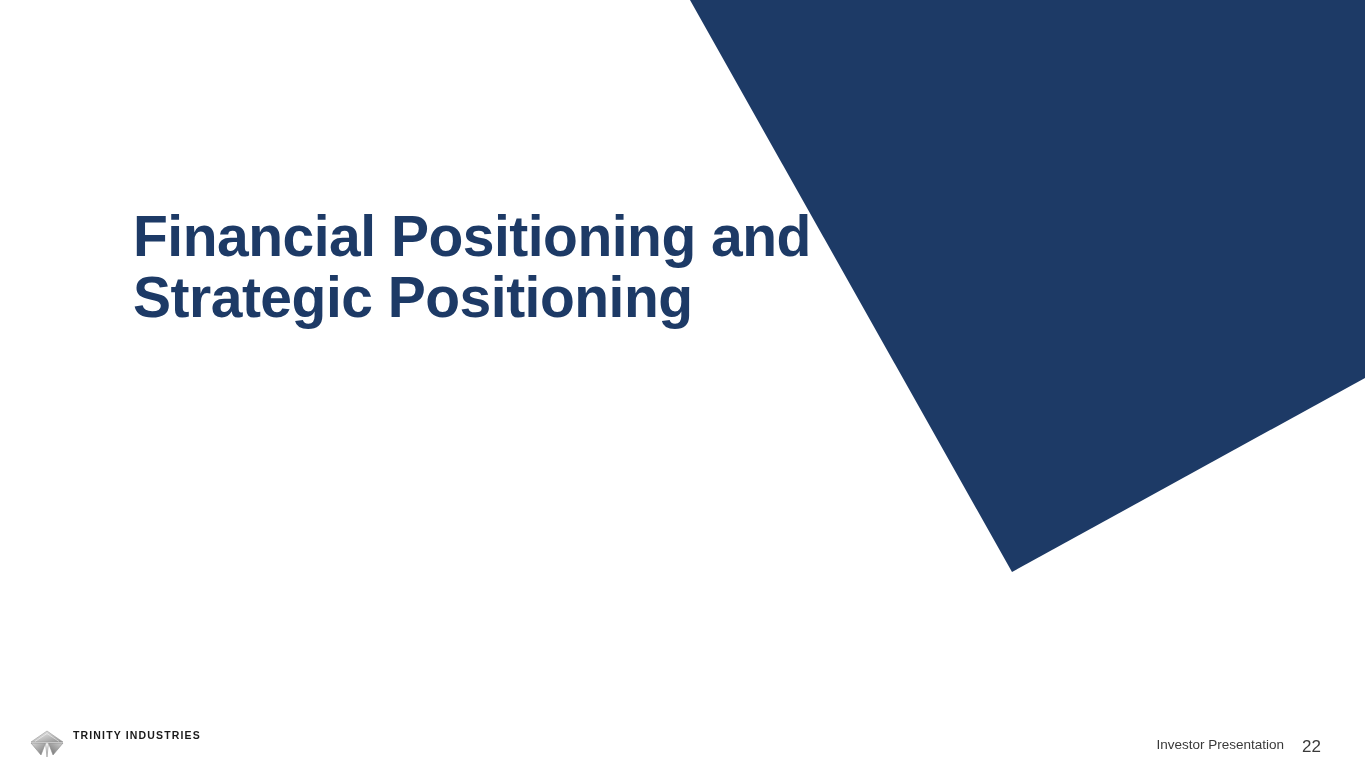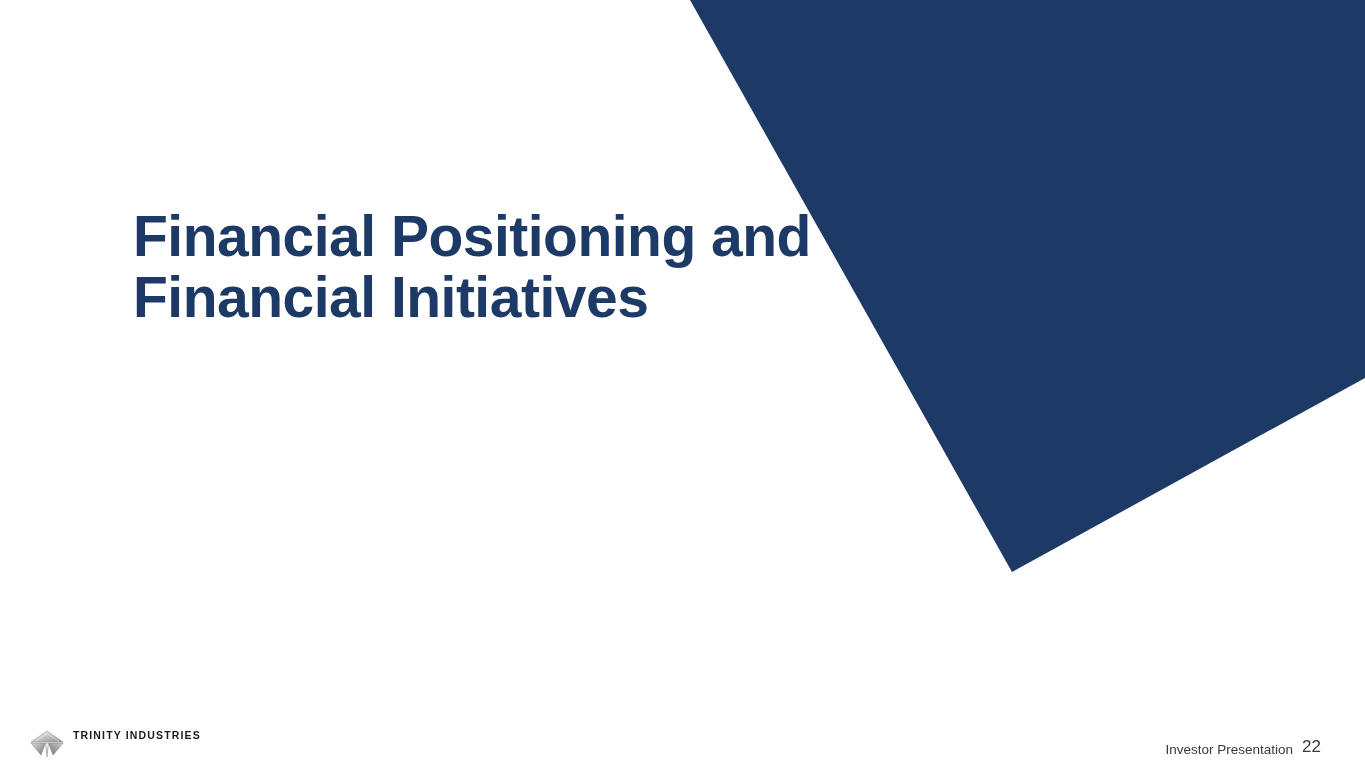--- a/index.html
+++ b/index.html
@@ -70,22 +70,22 @@
     color: #1a1a1a;
     white-space: nowrap;
   }
 
   
   .footer-right {
     position: absolute;
     right: 44px;
     top: 737px;
     display: flex;
-    align-items: flex-end;
-    gap: 9px;
+    align-items: flex-start;
+    gap: 18px;
   }
   .footer-label {
     font-family: "Liberation Sans", sans-serif;
     font-size: 13.5px;
     color: #3a3a3a;
     white-space: nowrap;
   }
   .footer-page-number {
     font-family: "Liberation Sans", sans-serif;
     font-size: 17px;
@@ -101,21 +101,21 @@
     <defs>
       <clipPath id="wedgeClip">
         <rect x="0" y="0" width="1365" height="768"></rect>
       </clipPath>
     </defs>
     <polygon points="690,0 1365,0 1365,378 1012,572" fill="#1d3a66" clip-path="url(#wedgeClip)"></polygon>
   </svg>
 
   <div class="title-block">
     <h1 class="slide-title">Financial Positioning and
-Financial Initiatives</h1>
+Strategic Positioning</h1>
   </div>
 
   <div class="footer-logo">
     <svg class="logo-mark" viewBox="0 0 68 60" aria-hidden="true">
       <defs>
         <linearGradient id="gTop" x1="0" y1="0" x2="1" y2="1">
           <stop offset="0%" stop-color="#f2f2f2"></stop>
           <stop offset="45%" stop-color="#c9c9c9"></stop>
           <stop offset="100%" stop-color="#8e8e8e"></stop>
         </linearGradient>

